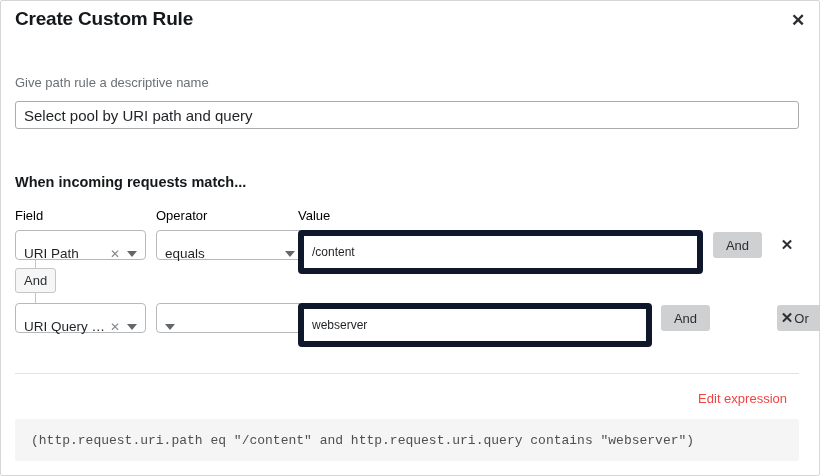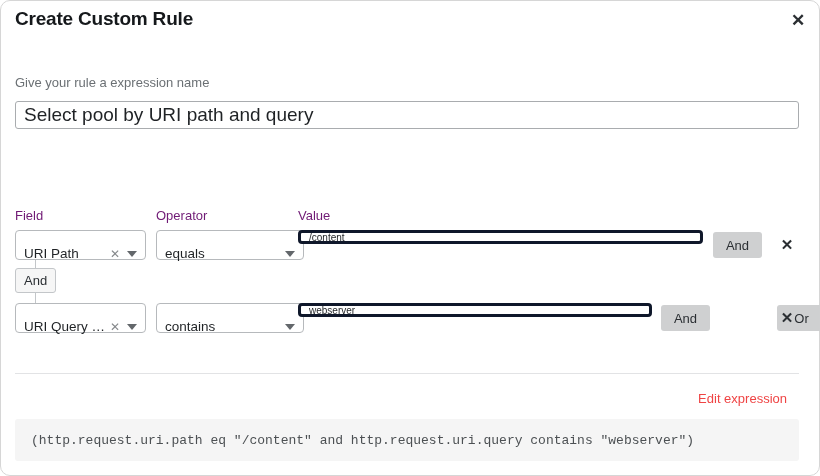--- a/index.html
+++ b/index.html
@@ -11,21 +11,21 @@
     color: #1f2225;
     overflow: hidden;
     position: relative;
   }
   .dialog {
     position: absolute;
     left: 0; top: 0;
     width: 820px; height: 476px;
     background: #fff;
     border: 1px solid #d6d6d6;
-    border-radius: 10px;
+    border-radius: 2px;
   }
 
   
   .dlg-title {
     position: absolute;
     left: 14px; top: 7px;
     font-size: 19px;
     font-weight: bold;
     letter-spacing: -0.2px;
     color: #15181b;
@@ -59,37 +59,37 @@
     color: #6b7074;
   }
   .rule-input {
     position: absolute;
     left: 14px; top: 100px;
     width: 784px; height: 28px;
     border: 1px solid #a9acaf;
     border-radius: 3px;
     background: #fff;
     font-family: "Liberation Sans", sans-serif;
-    font-size: 19px;
+    font-size: 15px;
     color: #1f2225;
     padding: 0 8px;
     outline: none;
   }
 
   
   .section-title {
     position: absolute;
     left: 14px; top: 173px;
     font-size: 14.5px;
     font-weight: bold;
     color: #15181b;
   }
 
   
-  .col-head { position: absolute; font-size: 13px; color: #701a75; top: 207px; }
+  .col-head { position: absolute; font-size: 13px; color: #000000; top: 207px; }
   .col-field { left: 14px; }
   .col-operator { left: 155px; text-align: right; }
   .col-value { left: 297px; }
 
   
   .cond-row { position: absolute; left: 0; height: 30px; }
   .row1 { top: 229px; }
   .row2 { top: 302px; }
 
   .sel {
@@ -127,26 +127,26 @@
     width: 0; height: 0;
     border-left: 5px solid transparent;
     border-right: 5px solid transparent;
     border-top: 6px solid #63676b;
     margin-right: 2px;
   }
 
   .val-input {
     position: absolute;
     left: 297px;
-    height: 14px;
-    border: 3px solid #0f172a;
+    height: 44px;
+    border: 6px solid #0f172a;
     border-radius: 4px;
     background: #fff;
     font-family: "Liberation Sans", sans-serif;
-    font-size: 10px;
+    font-size: 12px;
     color: #1f2225;
     padding: 0 8px;
     outline: none;
   }
   .val-wide   { width: 405px; }
   .val-narrow { width: 354px; }
 
   .logic-btn {
     position: absolute;
     height: 26px;
@@ -250,23 +250,24 @@
 </style>
 </head>
 <body>
 
 <div class="dialog">
 
   <div class="dlg-title">Create Custom Rule</div>
   <button class="close-btn">✕</button>
 
   <div class="rule-label">Rule name</div>
-  <div class="rule-help">Give your rule a expression name</div>
+  <div class="rule-help">Give path rule a descriptive name</div>
   <input class="rule-input" type="text" value="Select pool by URI path and query" style="">
 
+  <div class="section-title">When incoming requests match...</div>
 
   <div class="col-head col-field">Field</div>
   <div class="col-head col-operator">Operator</div>
   <div class="col-head col-value">Value</div>
 
   <div class="cond-row row1">
     <div class="sel sel-field">
       <span class="sel-text">URI Path</span>
       <span class="sel-clear">✕</span>
       <span class="caret"></span>
@@ -284,21 +285,20 @@
   <div class="and-chip">And</div>
   <div class="connector-v2"></div>
 
   <div class="cond-row row2">
     <div class="sel sel-field">
       <span class="sel-text">URI Query St...</span>
       <span class="sel-clear">✕</span>
       <span class="caret"></span>
     </div>
     <div class="sel sel-op">
-      <span class="sel-text">contains</span>
       <span class="caret"></span>
     </div>
     <input class="val-input val-narrow" type="text" value="webserver" style="">
     <button class="logic-btn r2-and">And</button>
     <button class="logic-btn r2-or">Or</button>
     <button class="del-btn r2-del">✕</button>
   </div>
 
   <div class="divider"></div>
   <a class="expr-edit">Edit expression</a>

